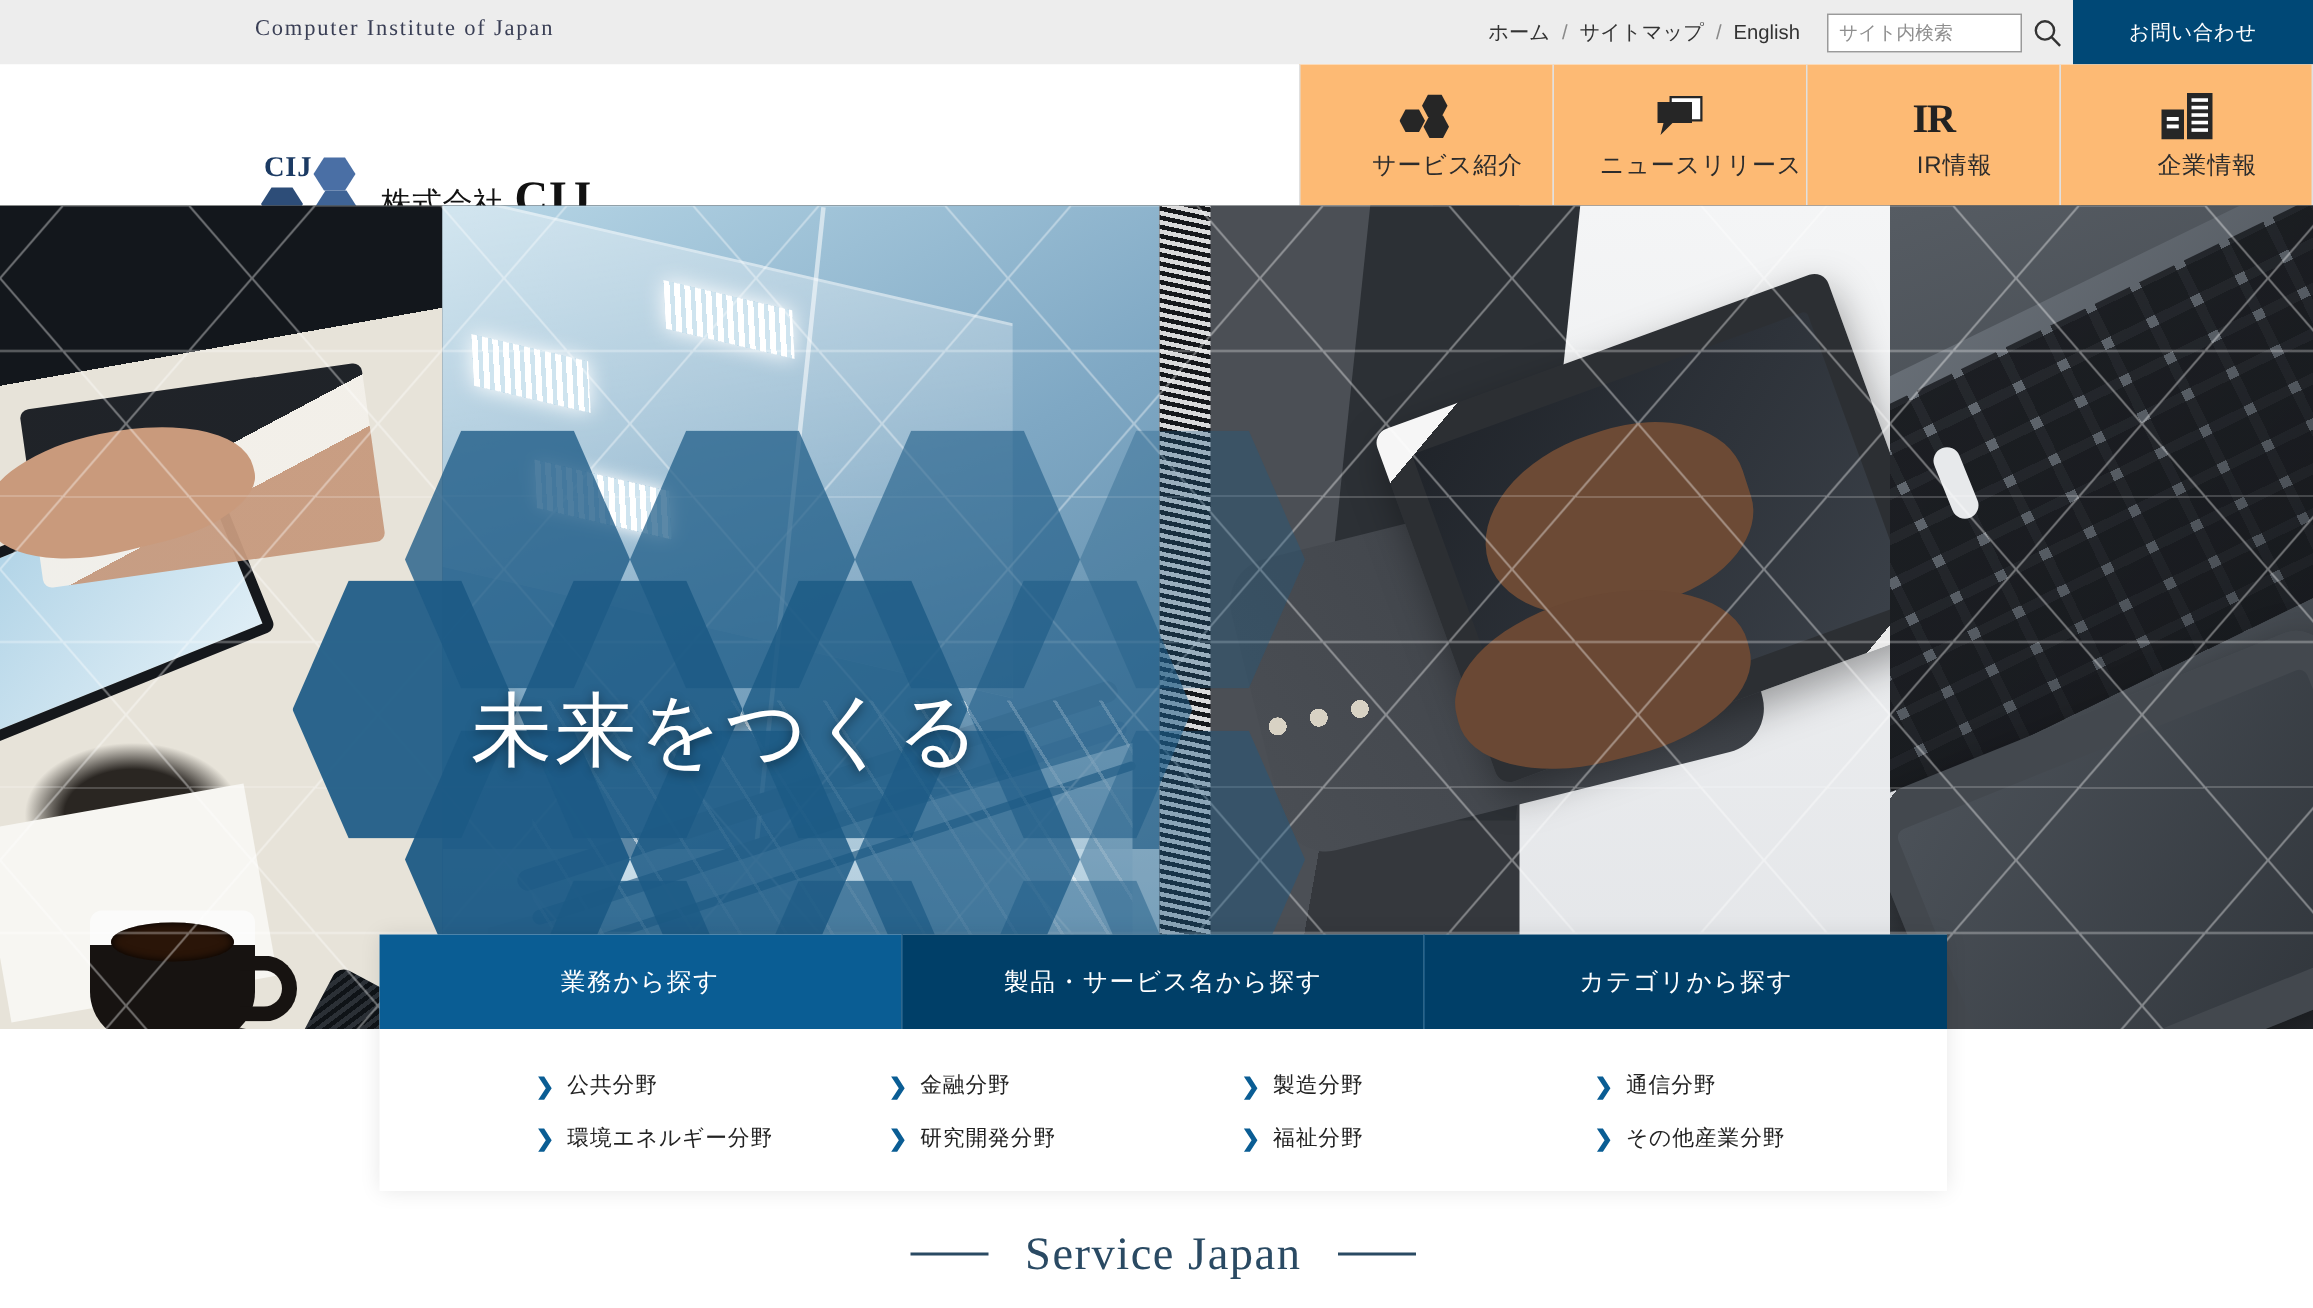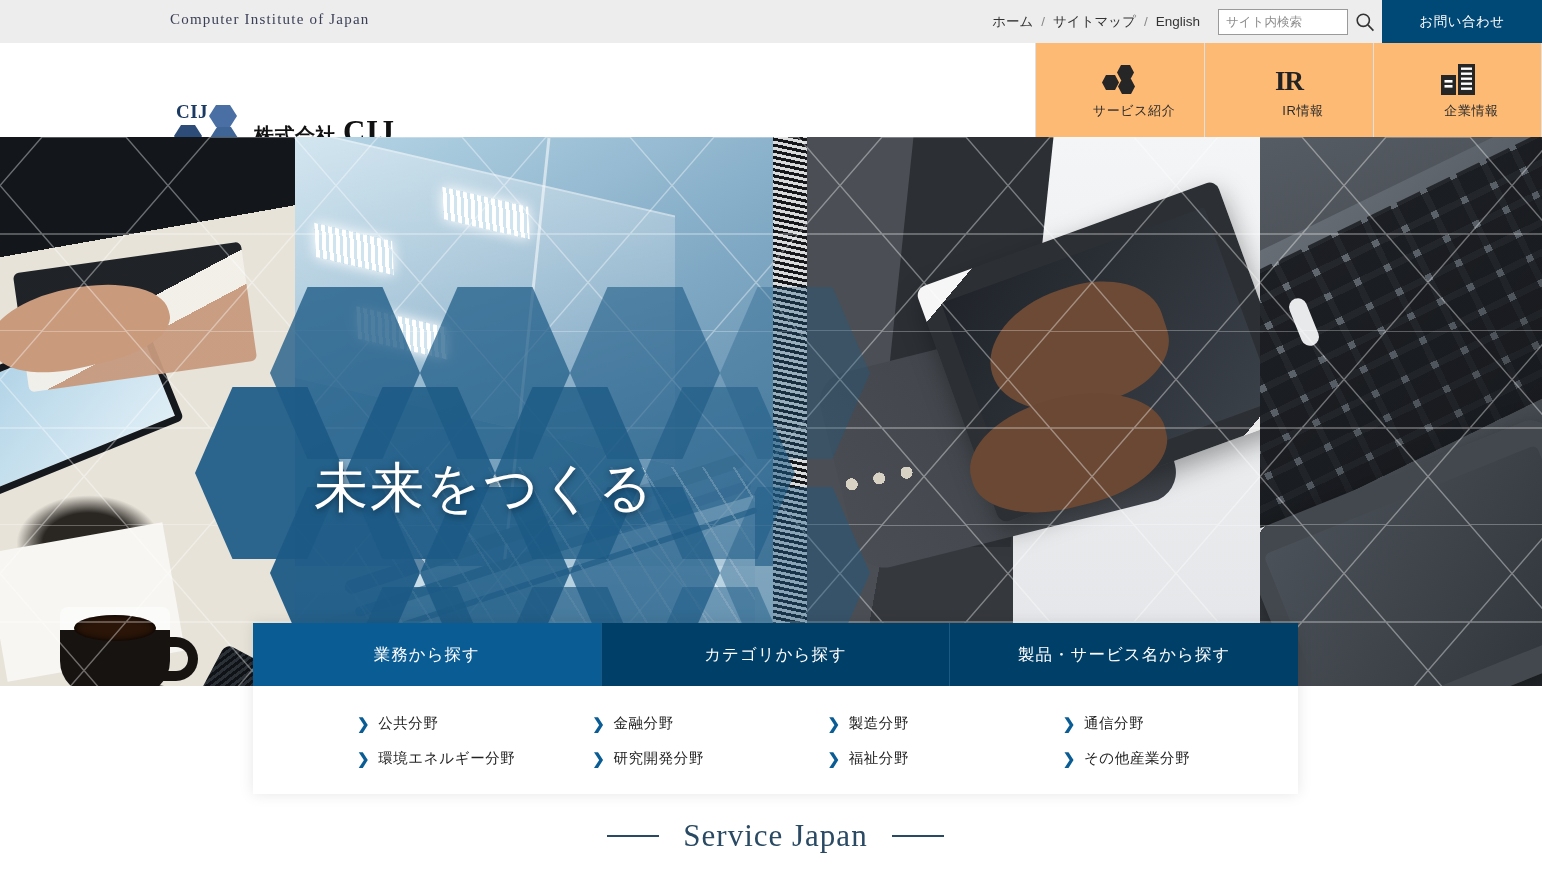--- a/index.html
+++ b/index.html
@@ -92,21 +92,21 @@
     position:absolute; left:4px; top:-2px;
     font-family:"Liberation Serif", serif;
     font-weight:bold; font-size:19px;
     color:#1b3a63; letter-spacing:.5px;
   }
   .logo-word{
     margin-left:10px;
     display:flex; align-items:baseline;
     white-space:nowrap;
   }
-  .logo-word .kk{ font-size:20px; font-weight:bold; color:#111; letter-spacing:.5px;}
+  .logo-word .kk{ font-size:20px; font-weight:normal; color:#111; letter-spacing:.5px;}
   .logo-word .cij{ font-family:"Liberation Serif", serif; font-size:31px; font-weight:bold; color:#111; margin-left:7px; letter-spacing:.5px;}
 
   .mainnav{
     position:absolute;
     right:0; top:0;
     height:94px;
     display:flex;
   }
   .navitem{
     width:169px; height:94px;
@@ -117,21 +117,21 @@
     cursor:pointer;
     background:#fdba74;
   }
   .navitem:last-child{ border-right:1px solid #e0e0e0; }
   .navicon{
     height:34px;
     display:flex; align-items:flex-end; justify-content:center;
     margin-bottom:7px;
   }
   .navlabel{
-    font-size:13px;
+    font-size:16px;
     color:#2c2c2c;
     letter-spacing:.6px;
     white-space:nowrap;
     margin-left:28px;
   }
   .ir-text{
     font-family:"Liberation Serif", serif;
     font-weight:bold;
     font-size:27px;
     color:#222;
@@ -388,20 +388,30 @@
       <span class="navicon">
         <svg width="36" height="30" viewBox="0 0 36 30">
           <polygon points="19,0 28,0 32,7.5 28,15 19,15 15,7.5" fill="#262626"></polygon>
           <polygon points="4,10 13,10 17,17.5 13,25 4,25 0,17.5" fill="#262626"></polygon>
           <polygon points="20,14 29,14 33,21.5 29,29 20,29 16,21.5" fill="#262626"></polygon>
         </svg>
       </span>
       <span class="navlabel">サービス紹介</span>
     </a>
 
+    <a class="navitem" href="#">
+      <span class="navicon">
+        <svg width="34" height="30" viewBox="0 0 34 30">
+          <rect x="10" y="1" width="22" height="17" fill="#262626"></rect>
+          <rect x="11.5" y="2.5" width="19" height="14" fill="#fff"></rect>
+          <path d="M2,5 H25 V19 H12 L4,27 L6,19 H2 Z" fill="#262626"></path>
+        </svg>
+      </span>
+      <span class="navlabel">ニュースリリース</span>
+    </a>
 
 
     <a class="navitem" href="#">
       <span class="navicon">
         <span class="ir-text">IR</span>
       </span>
       <span class="navlabel">IR情報</span>
     </a>
 
     <a class="navitem" href="#">
@@ -508,22 +518,22 @@
 
   <div class="herotext">
     <div class="hl2">未来をつくる</div>
   </div>
 
 </div>
 
 <div class="panelbox">
   <div class="tabs">
     <div class="tab active">業務から探す</div>
+    <div class="tab">製品・サービス名から探す</div>
     <div class="tab">カテゴリから探す</div>
-    <div class="tab">製品・サービス名から探す</div>
   </div>
 
   <div class="linkgrid">
     <a class="flink" href="#">
       <span class="chev">❯</span>
       <span>公共分野</span>
       </a>
     <a class="flink" href="#">
       <span class="chev">❯</span>
       <span>金融分野</span>

